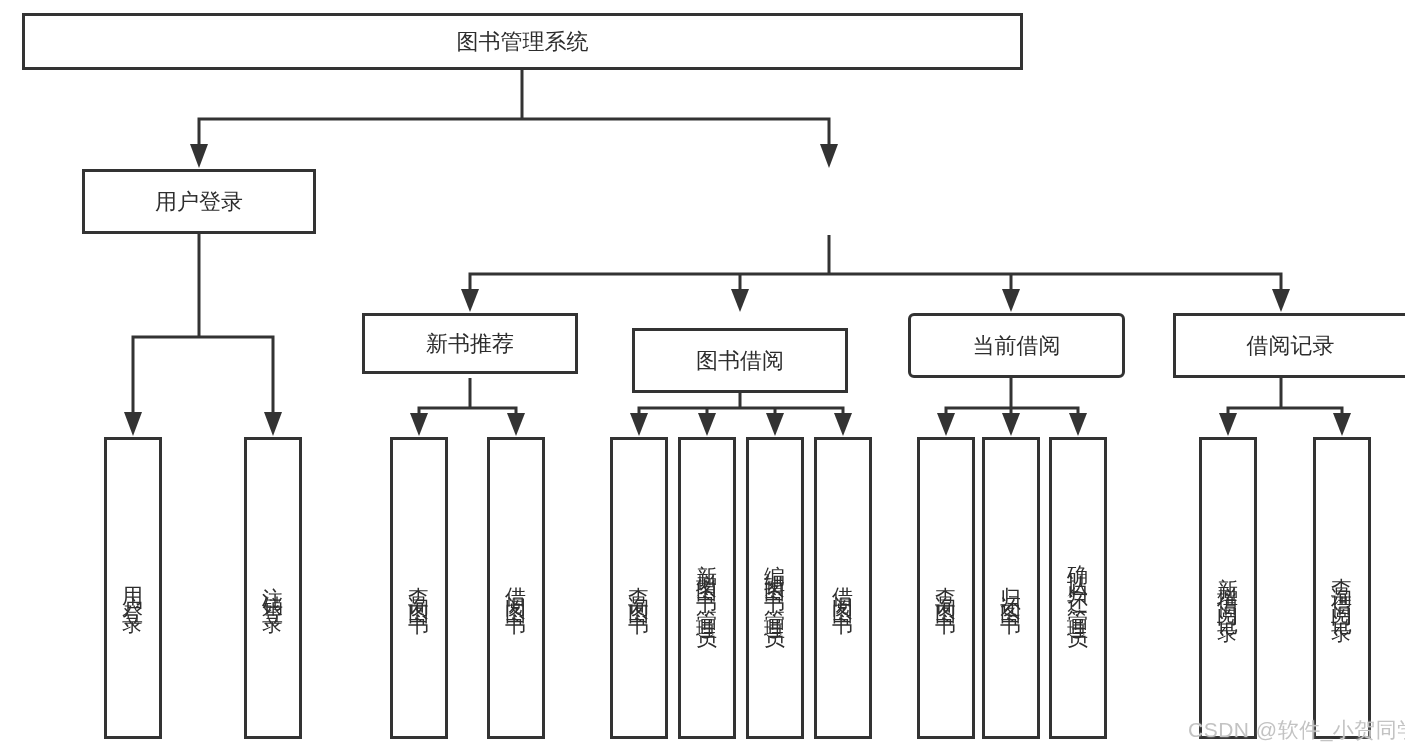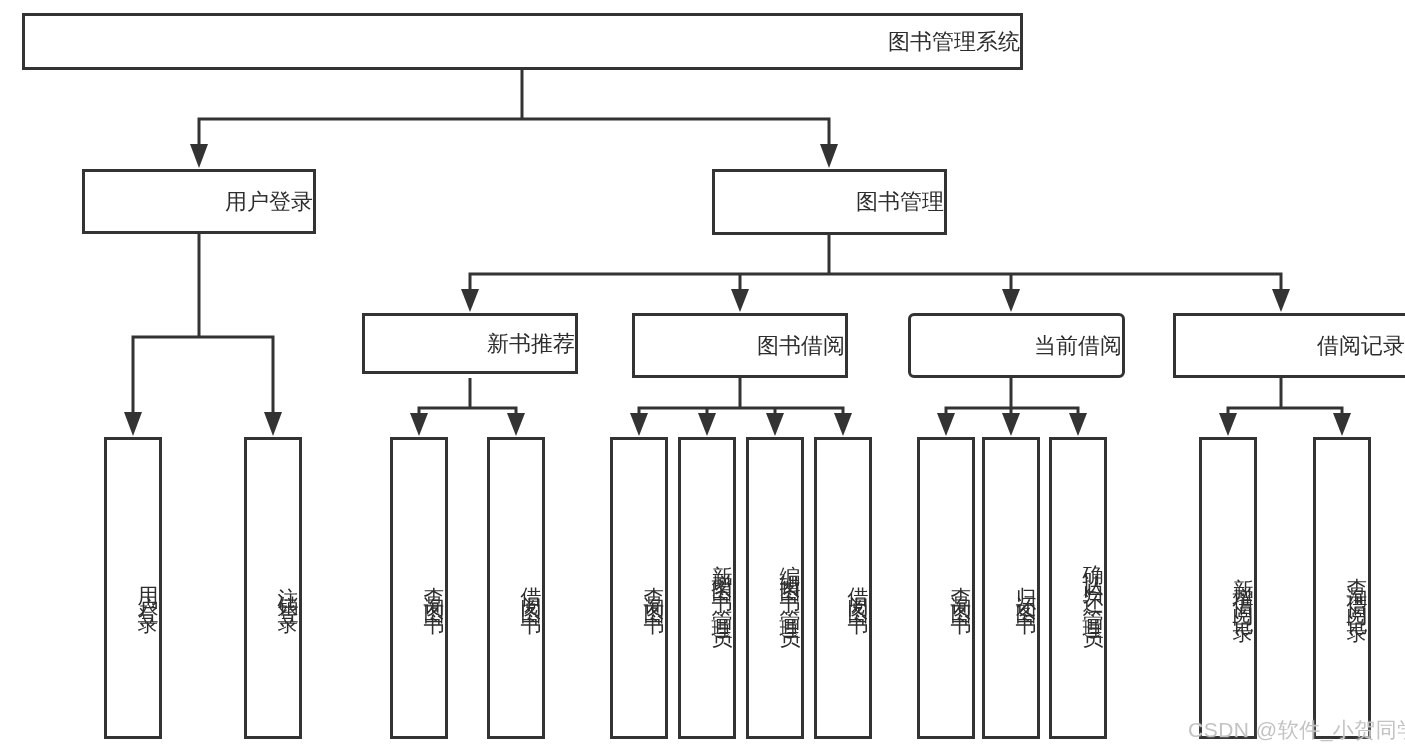--- a/index.html
+++ b/index.html
@@ -16,21 +16,21 @@
     left: 0; top: 0;
     z-index: 1;
   }
   .node {
     position: absolute;
     box-sizing: border-box;
     border: 3px solid #333333;
     background: #ffffff;
     display: flex;
     align-items: center;
-    justify-content: flex-end;
+    justify-content: center;
     z-index: 2;
   }
   .node .lbl {
     color: #2d2d2d;
     font-size: 22px;
     line-height: 1;
     white-space: nowrap;
   }
   .vnode .lbl {
     writing-mode: vertical-rl;
@@ -40,21 +40,21 @@
     line-height: 1;
     white-space: nowrap;
   }
   
   .n-root { left: 22px;  top: 13px;  width: 1001px; height: 57px; }
   
   .n-b0   { left: 82px;  top: 169px; width: 234px;  height: 65px; }
   .n-b1   { left: 712px; top: 169px; width: 235px;  height: 66px; }
   
   .n-c0   { left: 362px;  top: 313px; width: 216px; height: 61px; }
-  .n-c1   { left: 632px;  top: 313px; width: 216px; height: 65px; }
+  .n-c1   { left: 632px;  top: 328px; width: 216px; height: 65px; }
   .n-c2   { left: 908px;  top: 313px; width: 217px; height: 65px; border-radius: 6px; }
   .n-c3   { left: 1173px; top: 313px; width: 235px; height: 65px; }
   
   .vnode  { top: 437px; width: 58px; height: 302px; }
   .n-l0  { left: 104px; }
   .n-l1  { left: 244px; }
   .n-l2  { left: 390px; }
   .n-l3  { left: 487px; }
   .n-l4  { left: 610px; }
   .n-l5  { left: 678px; }
@@ -134,23 +134,20 @@
     </g>
   </svg>
 
   <div class="node n-root">
     <span class="lbl">图书管理系统</span>
   </div>
 
   <div class="node n-b0">
     <span class="lbl">用户登录</span>
   </div>
-  <div class="node n-b1">
-    <span class="lbl">图书管理</span>
-  </div>
 
   <div class="node n-c0">
     <span class="lbl">新书推荐</span>
   </div>
   <div class="node n-c1">
     <span class="lbl">图书借阅</span>
   </div>
   <div class="node n-c2">
     <span class="lbl">当前借阅</span>
   </div>

